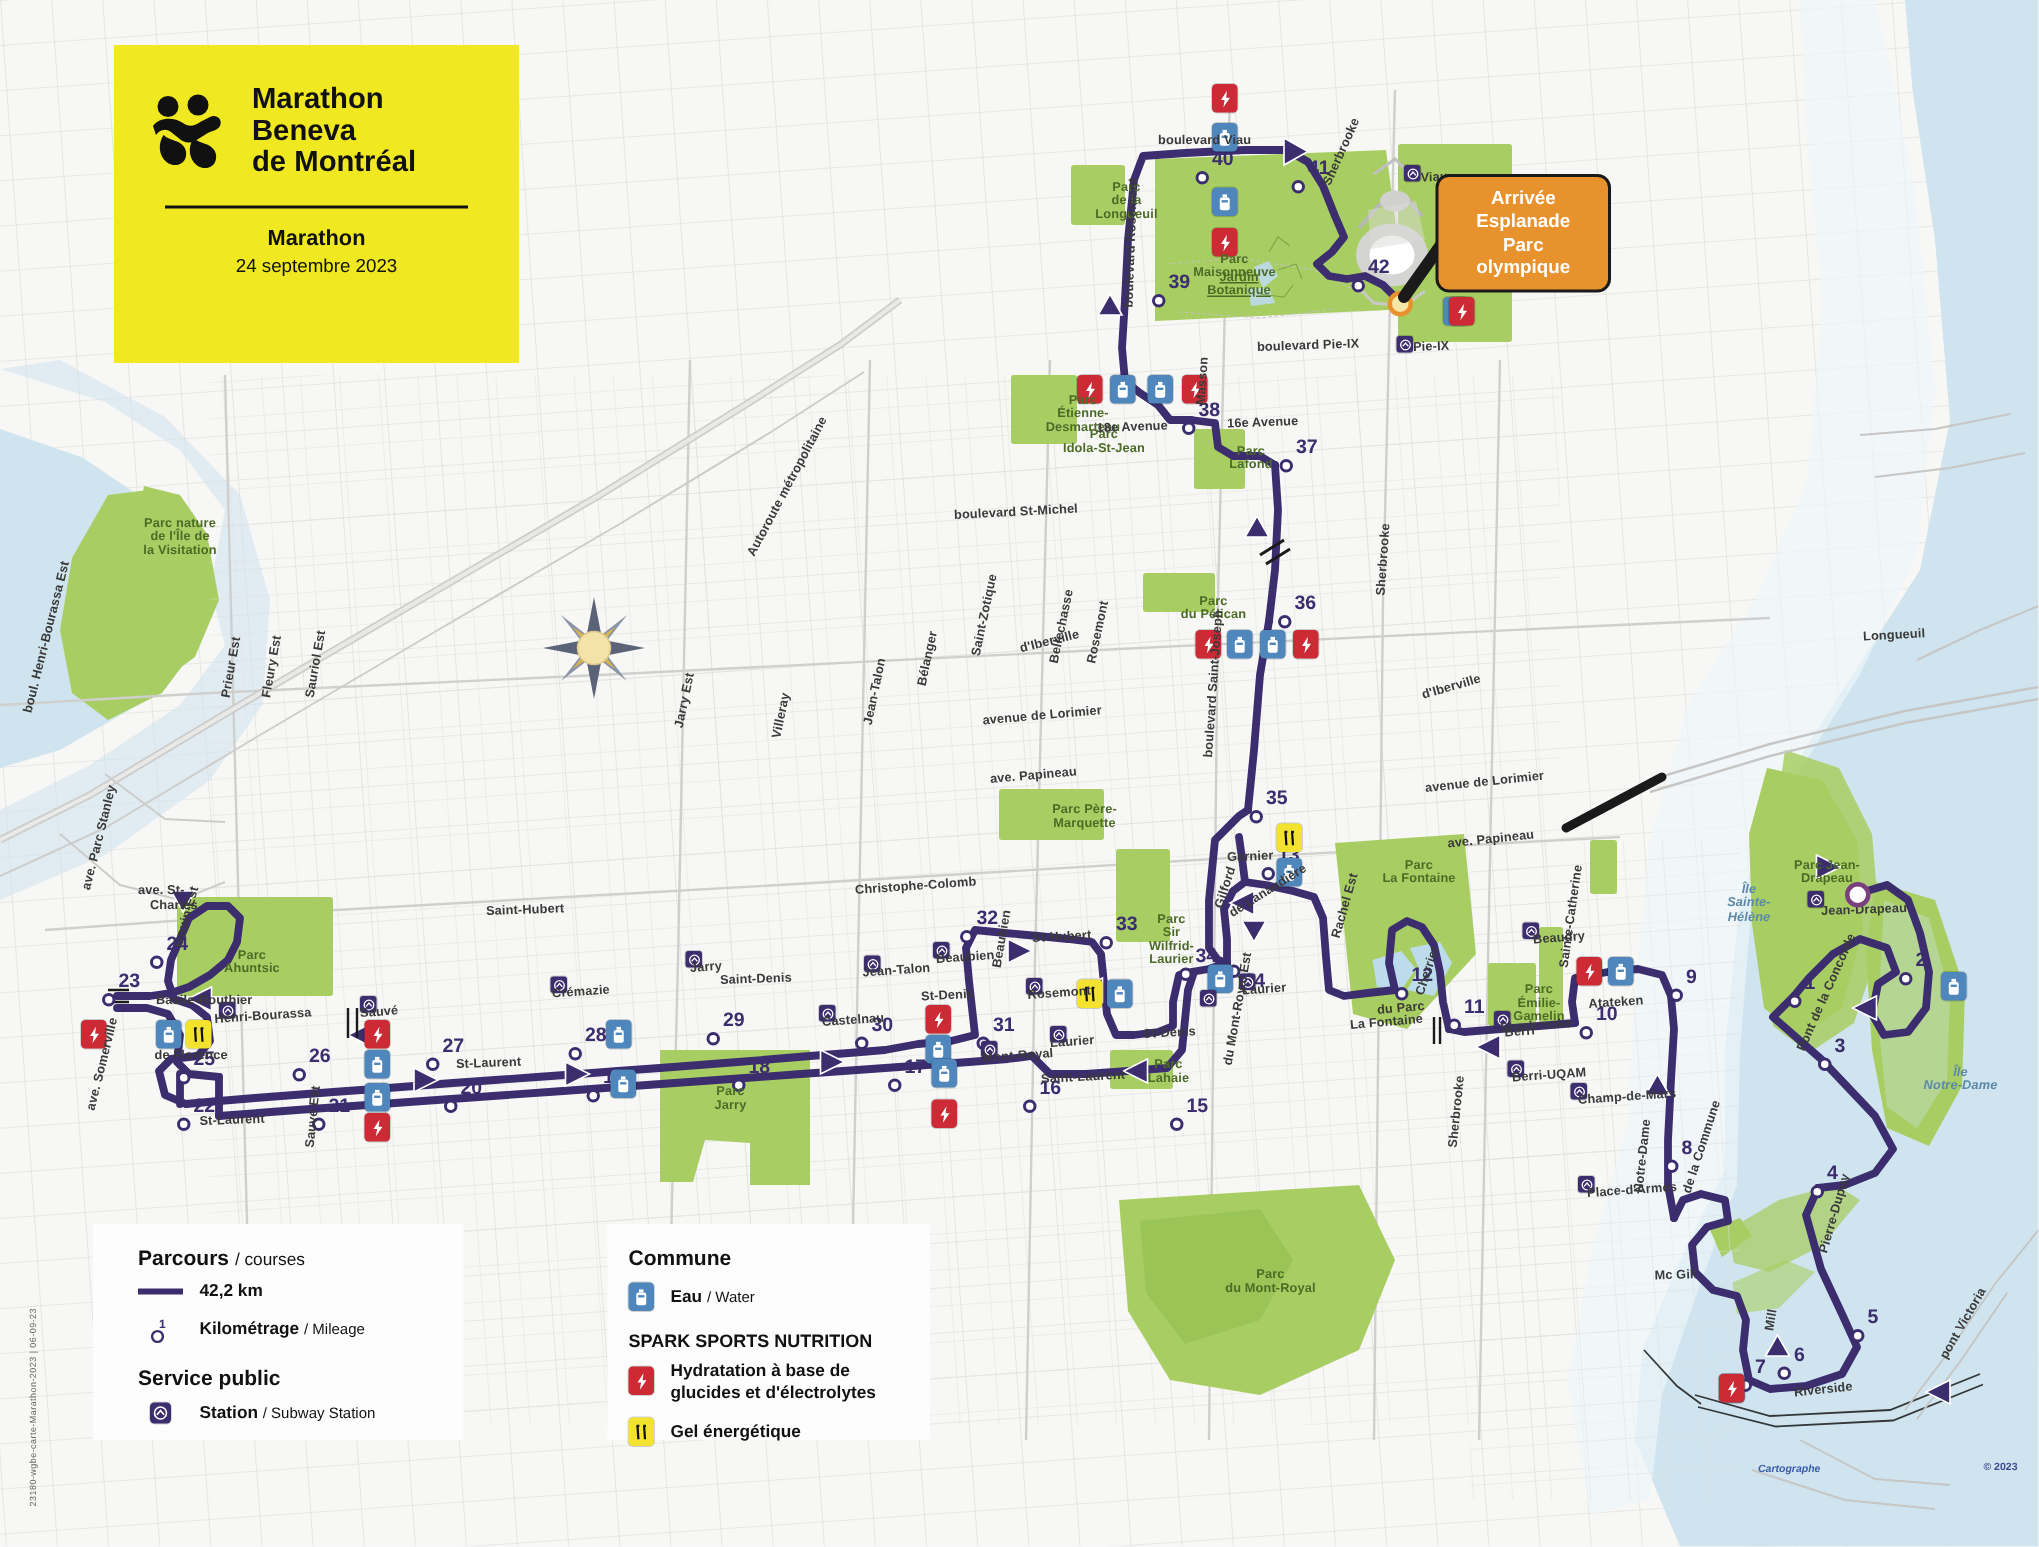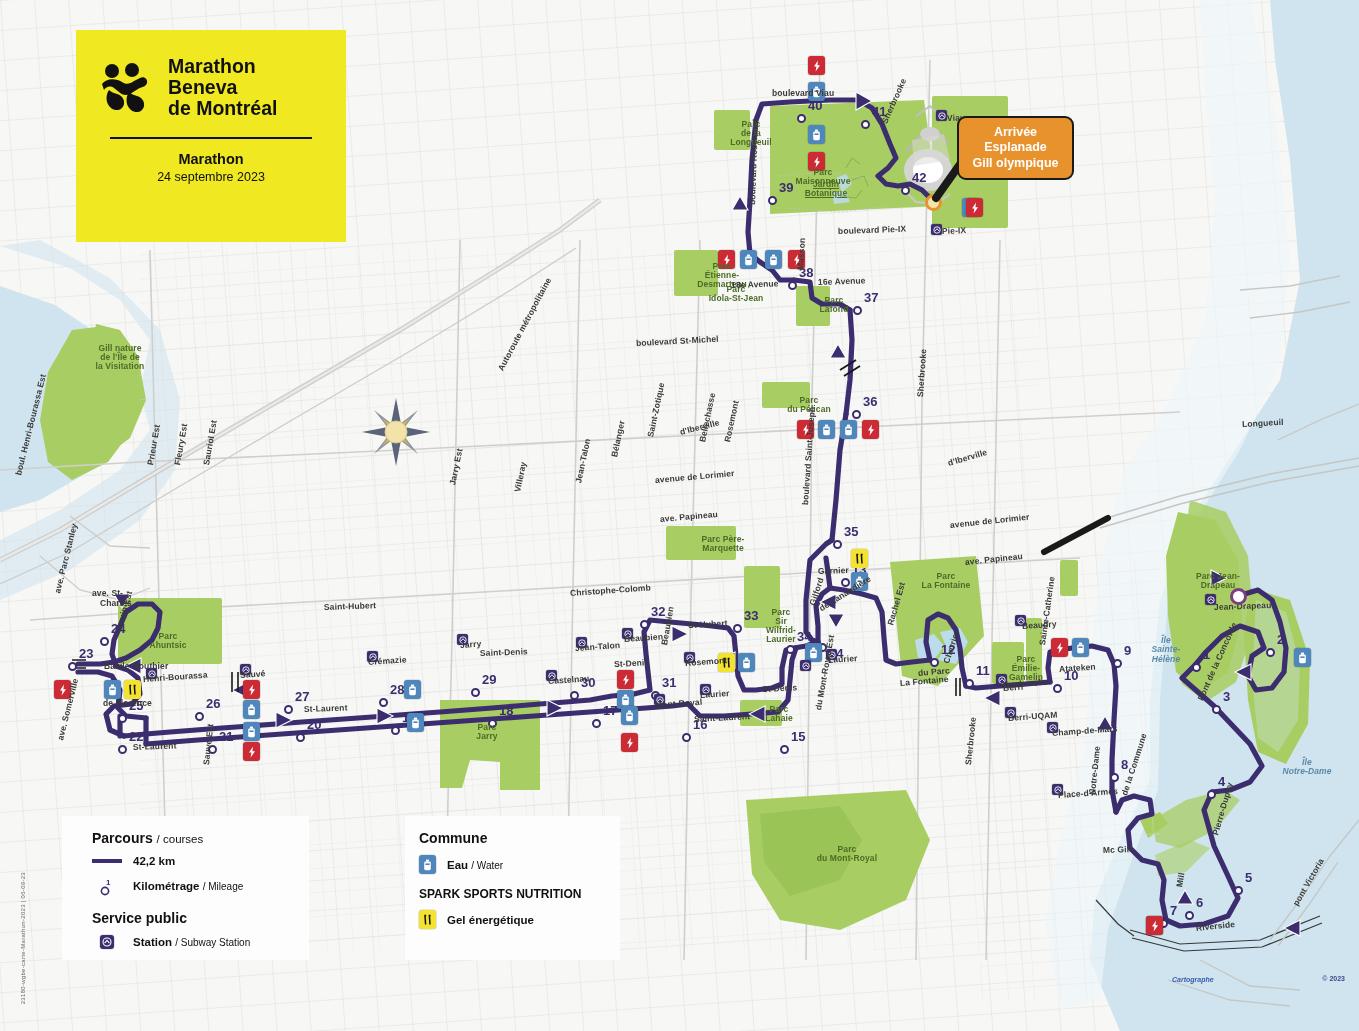--- a/index.html
+++ b/index.html
@@ -14,21 +14,21 @@
   svg.maplayer { position:absolute; left:0; top:0; width:1359px; height:1031px; }
 
   
   .lbl {
     position:absolute; font-size:8.5px; color:#3a3a3a;
     white-space:nowrap; font-family:"Liberation Sans",sans-serif;
     letter-spacing:.1px;
   }
   .lbl.b { font-weight:bold; }
   .lbl.park { color:#4c6b27; font-weight:bold; text-align:center; line-height:1.05; }
-  .lbl.water-name { color:#5d89a8; font-style:italic; font-weight:bold; text-align:center; line-height:1.1;margin-top:48px; }
+  .lbl.water-name { color:#5d89a8; font-style:italic; font-weight:bold; text-align:center; line-height:1.1; }
 
   
   .kmdot {
     position:absolute; width:9px; height:9px; border-radius:50%;
     background:#ffffff; border:2px solid #3b2d6e; z-index:24;
   }
   .kmnum {
     position:absolute; font-size:13px; font-weight:bold; color:#3b2d6e;
     z-index:25; white-space:nowrap; font-family:"Liberation Sans",sans-serif;
   }
@@ -372,21 +372,21 @@
   </div>
 
   <svg class="maplayer" style="z-index:61;pointer-events:none;">
     <path d="M963 160 L936 198" stroke="#1a1a1a" stroke-width="8" fill="none" stroke-linecap="round"></path>
     <path d="M1108 518 L1044 552" stroke="#1a1a1a" stroke-width="6" fill="none" stroke-linecap="round"></path>
   </svg>
 
   <div class="callout finish" style="left:957px;top:116px;width:117px;">
     <div>Arrivée</div>
     <div>Esplanade</div>
-    <div>Gill olympique</div>
+    <div>Parc olympique</div>
   </div>
 
 
   <div style="position:absolute;left:1230px;top:588px;width:17px;height:17px;border-radius:50%;background:#fff;border:3px solid #7b3f7e;z-index:40;"></div>
   <div style="position:absolute;left:925px;top:194px;width:17px;height:17px;border-radius:50%;background:#f5e6a8;border:3px solid #e8922e;z-index:40;"></div>
 
   <div id="streets-layer">
       <div class="lbl b" style="left: 18px; top: 470px; transform: rotate(-76deg); transform-origin: left center; z-index: 30;">boul. Henri-Bourassa Est</div>
       <div class="lbl b" style="left: 57px; top: 588px; transform: rotate(-76deg); transform-origin: left center; z-index: 30;">ave. Parc Stanley</div>
       <div class="lbl b" style="left: 92px; top: 588px; transform: rotate(0deg); transform-origin: left center; z-index: 30;">ave. St-</div>
@@ -469,21 +469,21 @@
       <div class="lbl b" style="left: 1008px; top: 713px; transform: rotate(-4deg); transform-origin: left center; z-index: 30;">Berri-UQAM</div>
       <div class="lbl b" style="left: 1052px; top: 728px; transform: rotate(-4deg); transform-origin: left center; z-index: 30;">Champ-de-Mars</div>
       <div class="lbl b" style="left: 1058px; top: 790px; transform: rotate(-4deg); transform-origin: left center; z-index: 30;">Place-d'Armes</div>
       <div class="lbl b" style="left: 947px; top: 113px; transform: rotate(-2deg); transform-origin: left center; z-index: 30;">Viau</div>
       <div class="lbl b" style="left: 942px; top: 226px; transform: rotate(-2deg); transform-origin: left center; z-index: 30;">Pie-IX</div>
       <div class="lbl b" style="left: 1000px; top: 680px; transform: rotate(-4deg); transform-origin: left center; z-index: 30;">Sherbrooke</div>
       <div class="lbl b" style="left: 1214px; top: 602px; transform: rotate(-2deg); transform-origin: left center; z-index: 30;">Jean-Drapeau</div>
     </div>
   <div id="parks-layer">
       <div class="lbl park" style="left: 75px; top: 344px; width: 90px; z-index: 28;">
-        <div>Gill nature</div>
+        <div>Parc nature</div>
         <div>de l'Île de</div>
         <div>la Visitation</div>
       </div>
       <div class="lbl park" style="left: 140px; top: 632px; width: 56px; z-index: 28;">
         <div>Parc</div>
         <div>Ahuntsic</div>
       </div>
       <div class="lbl park" style="left: 463px; top: 723px; width: 48px; z-index: 28;">
         <div>Parc</div>
         <div>Jarry</div>
@@ -1045,20 +1045,31 @@
             <rect x="1.2" y="2.6" width="6.6" height="8.6" rx="1.4" fill="#fff"></rect>
             <rect x="2.4" y="4.4" width="4.2" height="1.6" fill="#4f87bd"></rect>
           </svg>
       </div>
       <div class="lg-txt">
         <span>Eau</span>
         <span class="sub">/ Water</span>
       </div>
     </div>
     <div style="font-size:12px;font-weight:bold;color:#111;margin-top:13px;">SPARK SPORTS NUTRITION</div>
+    <div class="lg-row" style="align-items:flex-start;margin-top:6px;">
+      <div class="svc hydra" style="position:static;margin-top:4px;">
+        <svg width="8" height="12" viewBox="0 0 8 12">
+            <path d="M5 0.5 L1 6.6 L3.4 6.6 L2.6 11.5 L7 5.2 L4.4 5.2 Z" fill="#fff"></path>
+          </svg>
+      </div>
+      <div class="lg-txt" style="line-height:1.28;">
+        <div>Hydratation à base de</div>
+        <div>glucides et d'électrolytes</div>
+      </div>
+    </div>
     <div class="lg-row">
       <div class="svc gel" style="position:static;">
         <svg width="11" height="12" viewBox="0 0 11 12">
             <path d="M3 1.5 L3.6 10.5 M7.4 1.5 L8 10.5" stroke="#111" stroke-width="1.5" fill="none"></path>
             <path d="M2.4 1.5 L4.2 1.5 M6.8 1.5 L8.6 1.5" stroke="#111" stroke-width="1.5"></path>
           </svg>
       </div>
       <div class="lg-txt">Gel énergétique</div>
     </div>
   </div>

